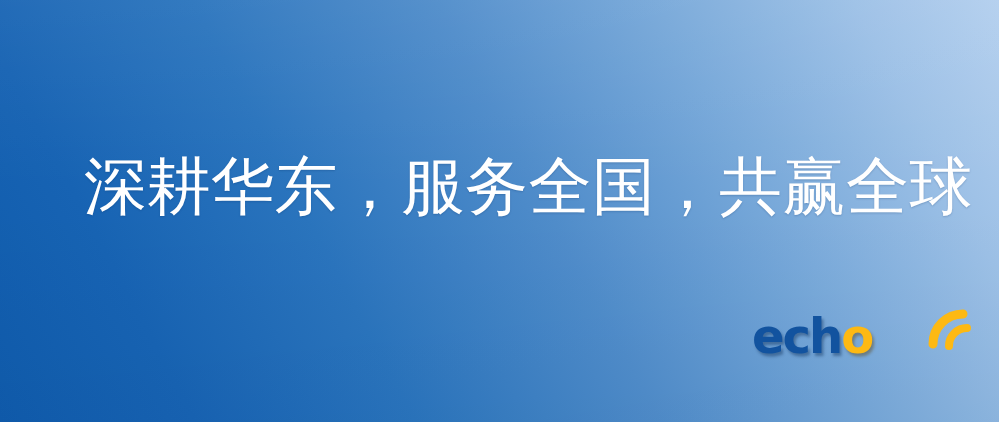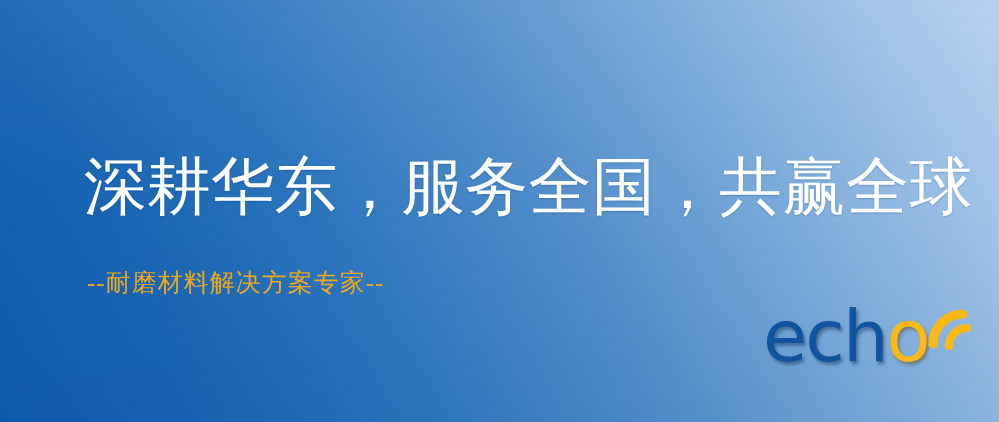--- a/index.html
+++ b/index.html
@@ -66,25 +66,25 @@
   .logo {
     position: absolute;
     left: 752px;
     top: 300px;
     width: 240px;
     height: 118px;
   }
 
   .logo-wordmark {
     position: absolute;
-    left: 11px;
+    left: 0;
     top: 0;
     font-family: "DejaVu Sans", sans-serif;
-    font-weight: normal;
-    font-size: 72px;
+    font-weight: bold;
+    font-size: 48px;
     line-height: 72px;
     letter-spacing: -2px;
     color: #12539f;
     text-shadow: 2px 3px 3px rgba(10,40,80,0.42);
   }
   .logo-wordmark .gold-o {
     color: #fdb913;
     text-shadow: 2px 3px 3px rgba(90,60,0,0.40);
   }
 
@@ -117,21 +117,20 @@
 </style>
 </head>
 <body>
 
 <div class="banner">
 
   <div class="banner-sheen"></div>
 
   <div class="headline">深耕华东，服务全国，共赢全球</div>
 
-  <div class="subtitle">--耐磨材料解决方案专家--</div>
 
   <div class="logo">
 
     <div class="logo-wordmark">
       <span>ech</span><span class="gold-o">o</span>
     </div>
 
     <div class="logo-waves">
       <svg width="62" height="62" viewBox="0 0 62 62" xmlns="http://www.w3.org/2000/svg">
         <g fill="none" stroke="#fdb913" stroke-linecap="round">

